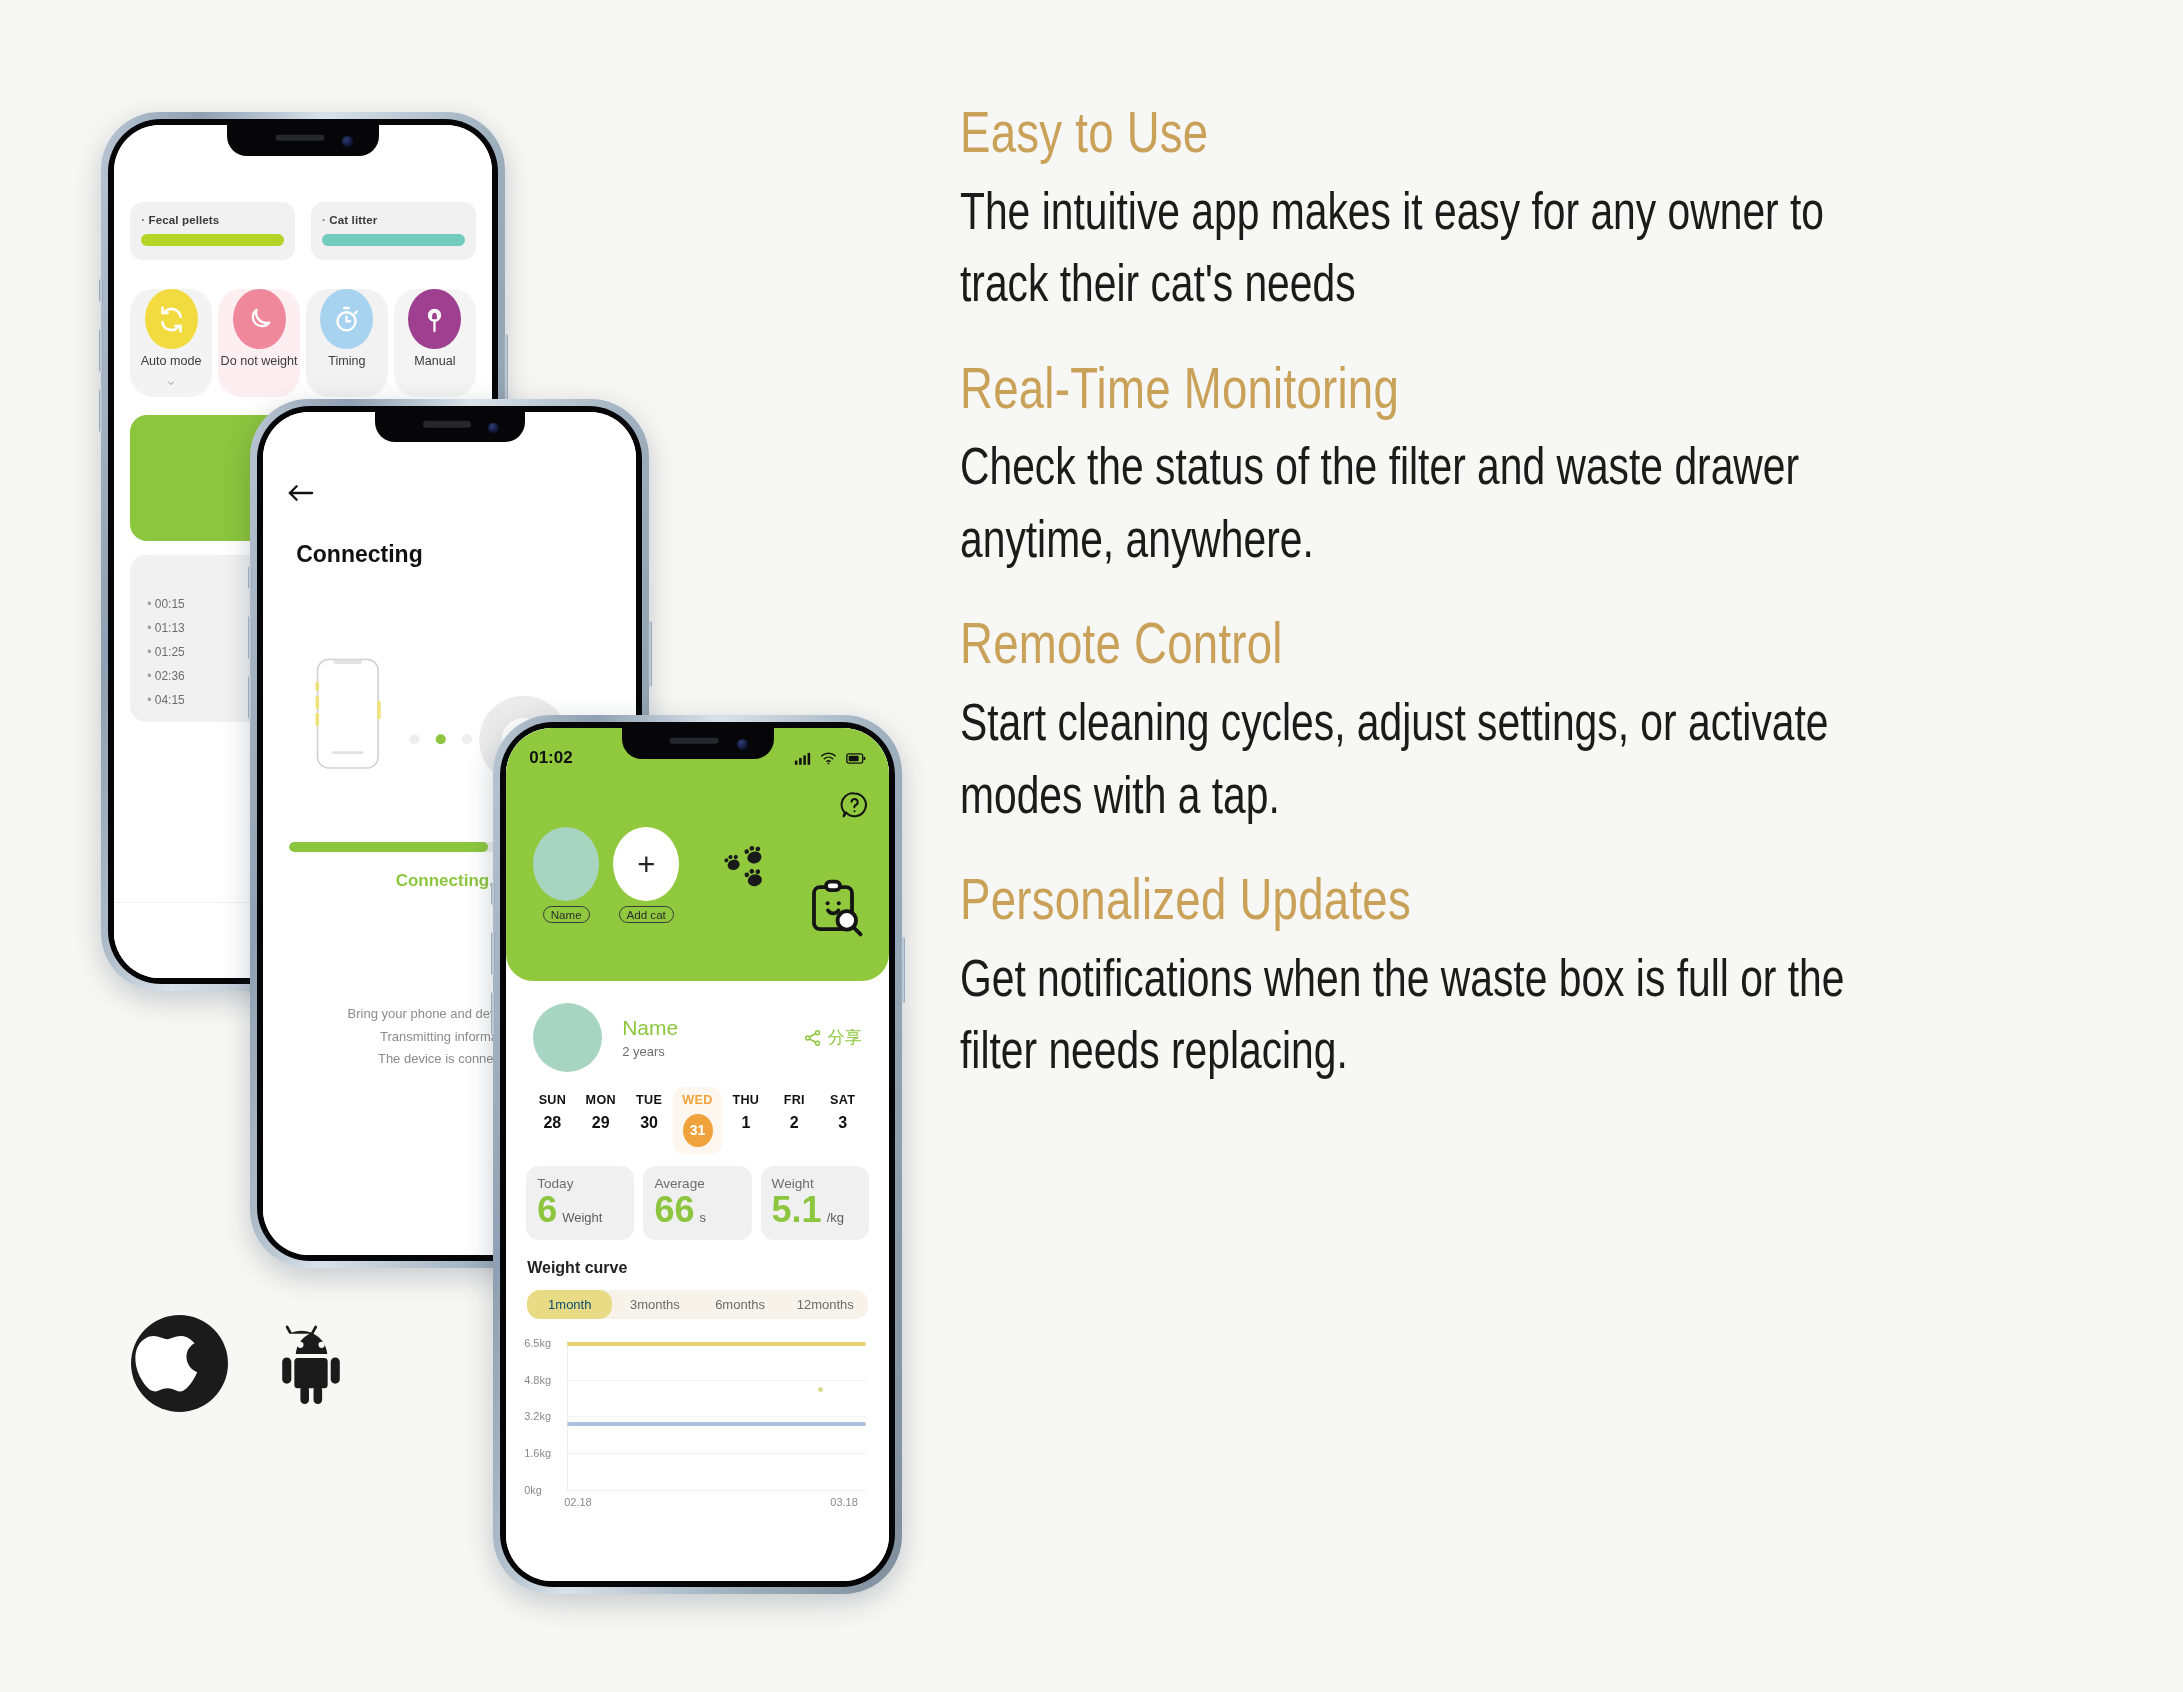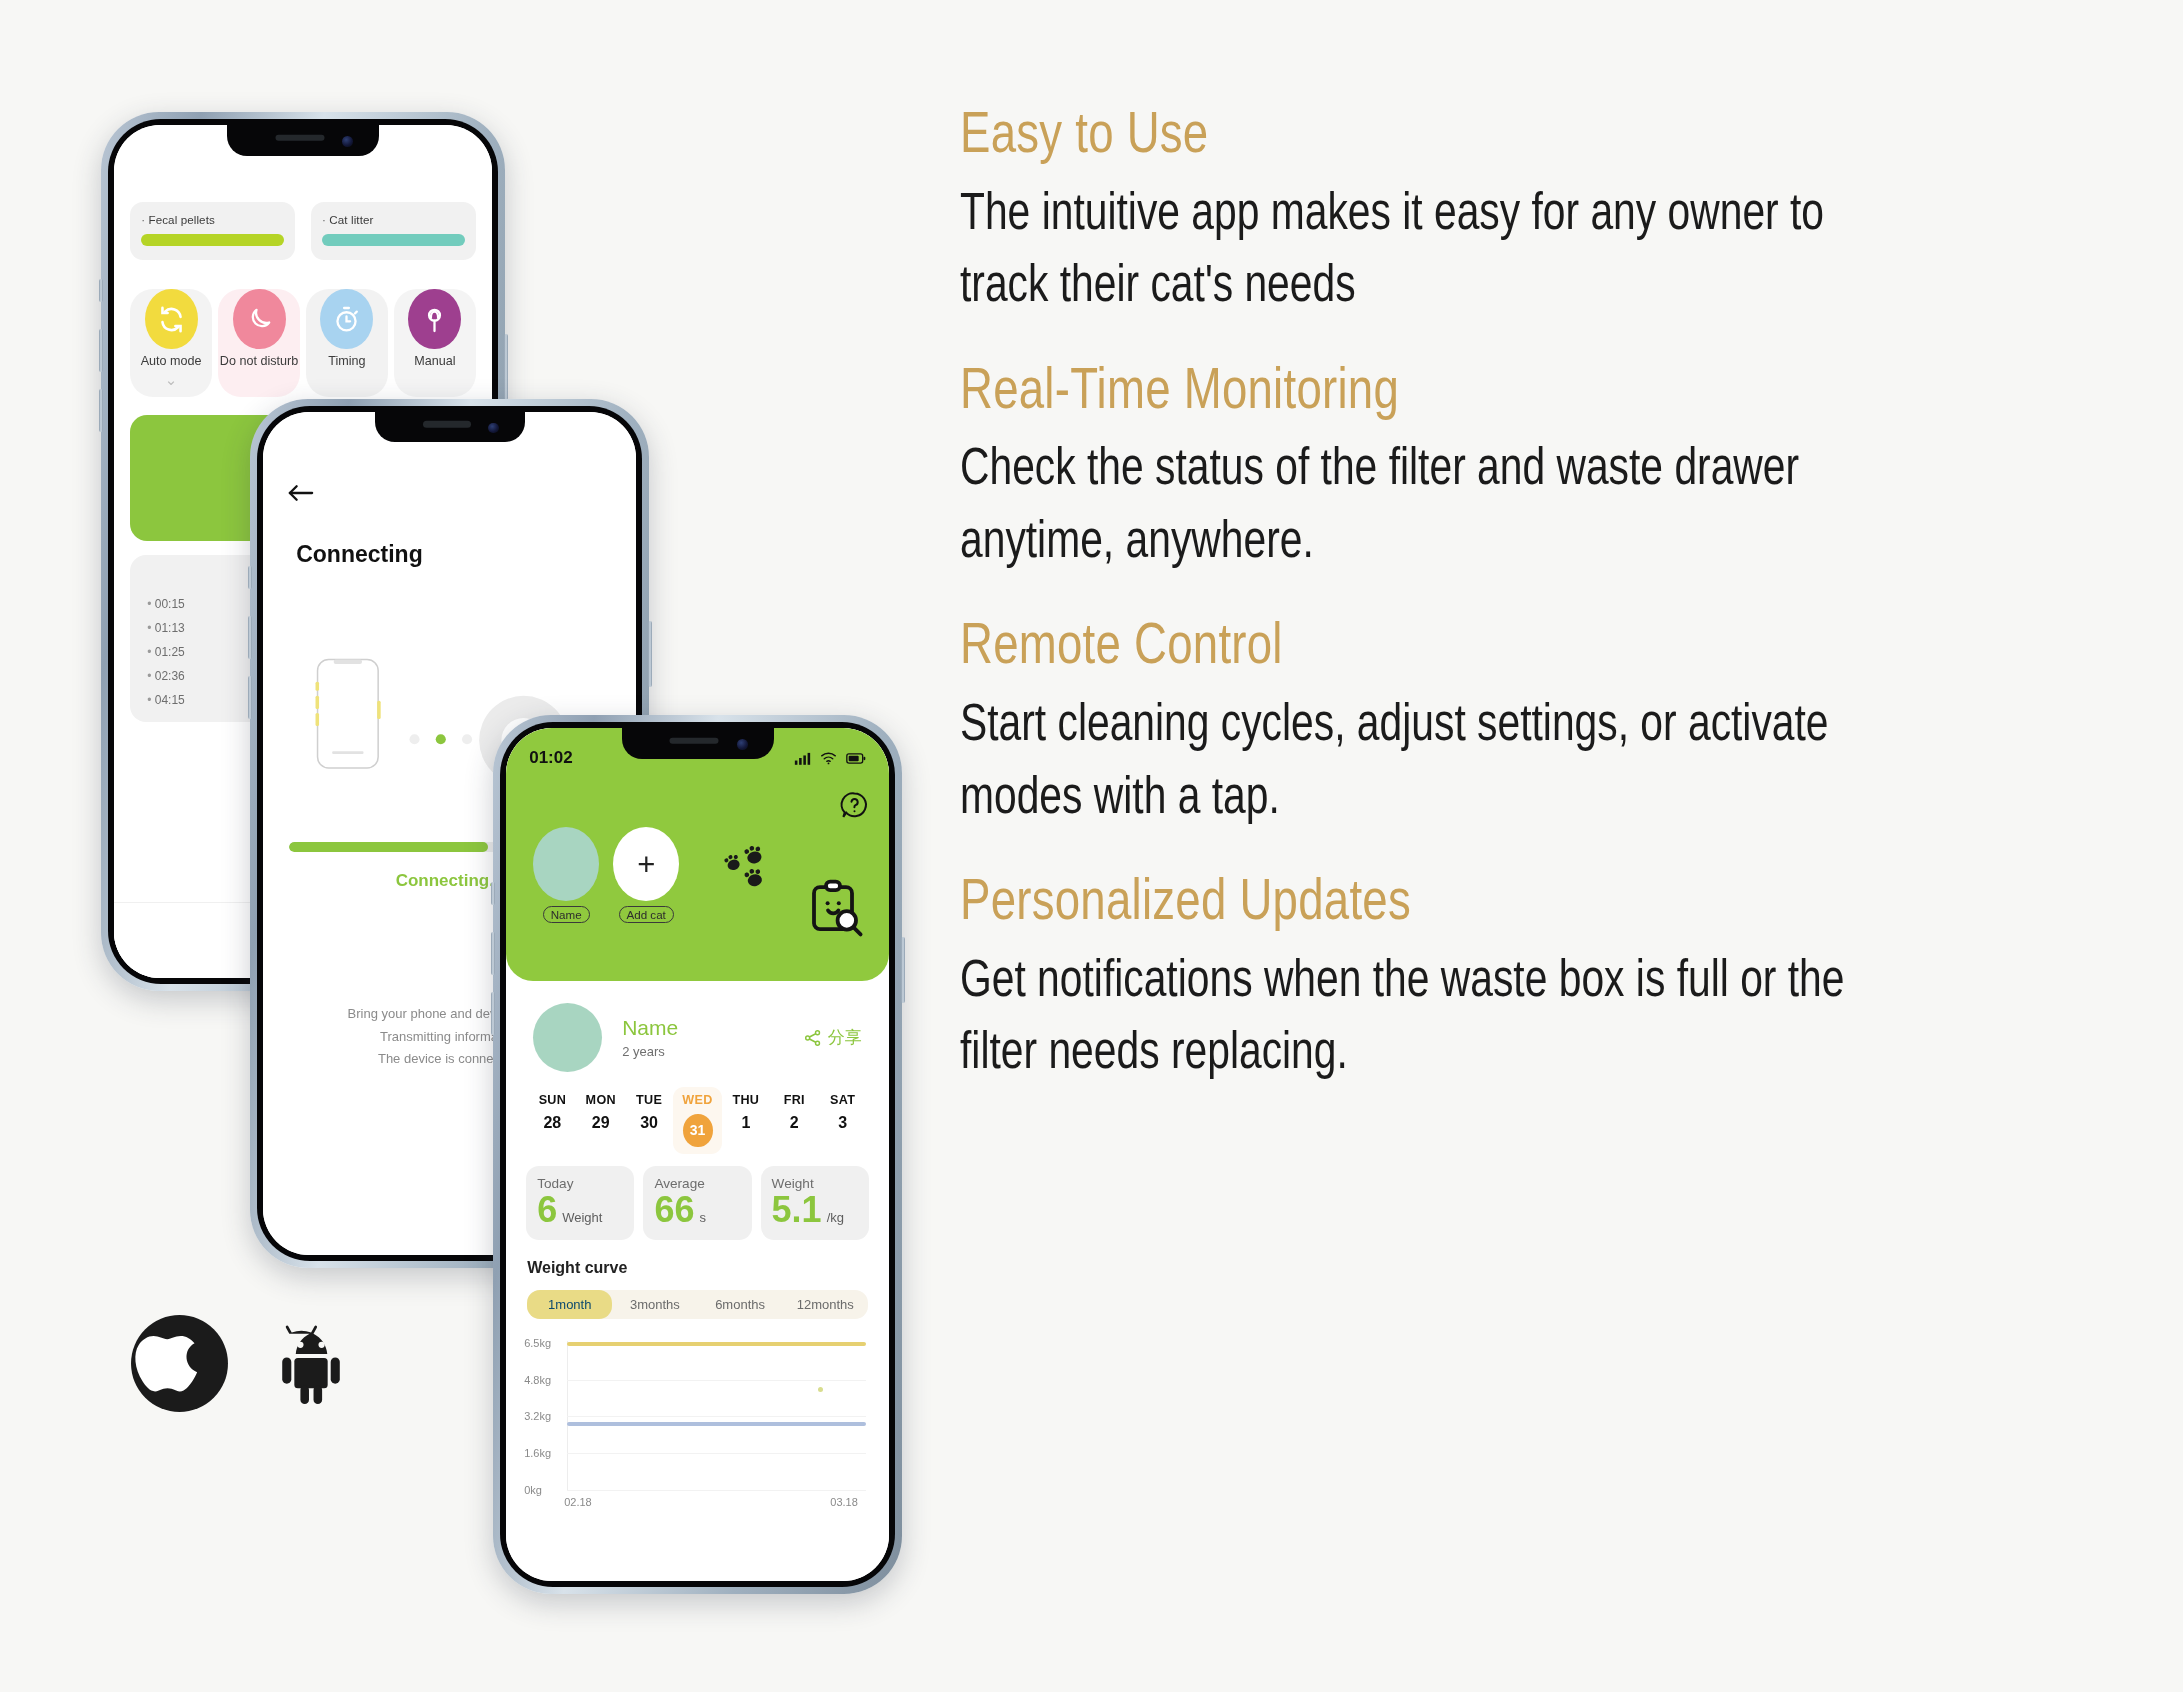--- a/index.html
+++ b/index.html
@@ -76,21 +76,21 @@
   #phone1 { left: 101px; top: 112px; width: 404px; height: 879px; }
   #phone1 .notch { width: 152px; height: 31px; }
   #phone1 .notch .speaker { width: 49px; height: 6.6px; }
   #phone1 .notch .camera { width: 10.6px; height: 10.6px; right: 26px; top: 11px; }
   #phone1 .btn-side.v1 { left: -2.5px; top: 167px; width: 4px; height: 23px; }
   #phone1 .btn-side.v2 { left: -2.5px; top: 217px; width: 4px; height: 43px; }
   #phone1 .btn-side.v3 { left: -2.5px; top: 277px; width: 4px; height: 43px; }
   #phone1 .btn-side.vr { right: -2.5px; top: 222px; width: 4px; height: 66px; }
 
   .p1-body { position: absolute; inset: 0; background: #fff; padding: 0 16px; }
-  .p1-cards { display: flex; gap: 16px; margin-top: 77px; }
+  .p1-cards { display: flex; gap: 16px; margin-top: 77px; font-weight: bold; }
   .p1-card {
     flex: 1; background: #f1f1f1; border-radius: 13px; padding: 11px 11px 14px 11px;
   }
   .p1-card .lbl {
     font-size: 11.6px; color: #3b3b3b; letter-spacing: 0.1px; margin-bottom: 7.6px;
     font-family: "Liberation Sans Narrow","Liberation Sans",sans-serif;
   }
   .p1-card .lbl::before { content: "· "; color:#666; }
   .p1-bar { height: 12.6px; border-radius: 7px; }
   .p1-bar.a { background: #b5d426; }
@@ -302,21 +302,21 @@
               </div>
               <div class="mlabel">Auto mode</div>
               <div class="p1-chev">⌄</div>
             </div>
             <div class="p1-mode m2">
               <div class="circ">
                 <svg width="29" height="29" viewBox="0 0 24 24" fill="none" stroke="#fff" stroke-width="1.9" stroke-linejoin="round">
                   <path d="M20 14.5A8.5 8.5 0 0 1 9.5 4a7.5 7.5 0 1 0 10.5 10.5z"></path>
                 </svg>
               </div>
-              <div class="mlabel">Do not disturb</div>
+              <div class="mlabel">Do not weight</div>
             </div>
             <div class="p1-mode m3">
               <div class="circ">
                 <svg width="29" height="29" viewBox="0 0 24 24" fill="none" stroke="#fff" stroke-width="1.9" stroke-linecap="round">
                   <circle cx="12" cy="13.5" r="7.5"></circle>
                     <path d="M12 9.5v4h3"></path>
                     <path d="M10 2.5h4"></path>
                     <path d="M19 7l1.5-1.5"></path>
                 </svg>
               </div>

